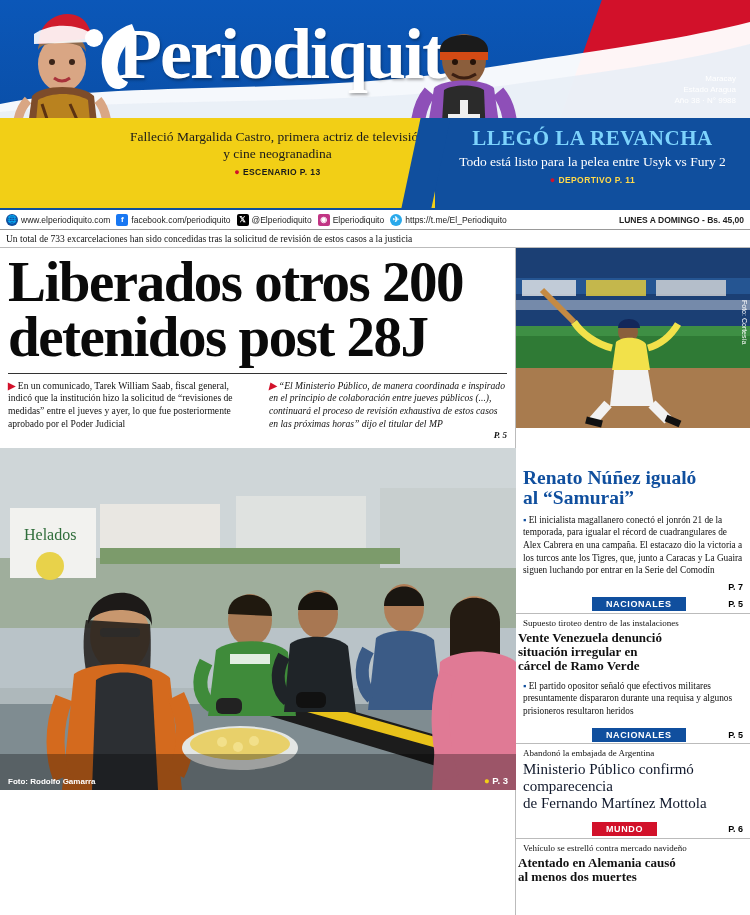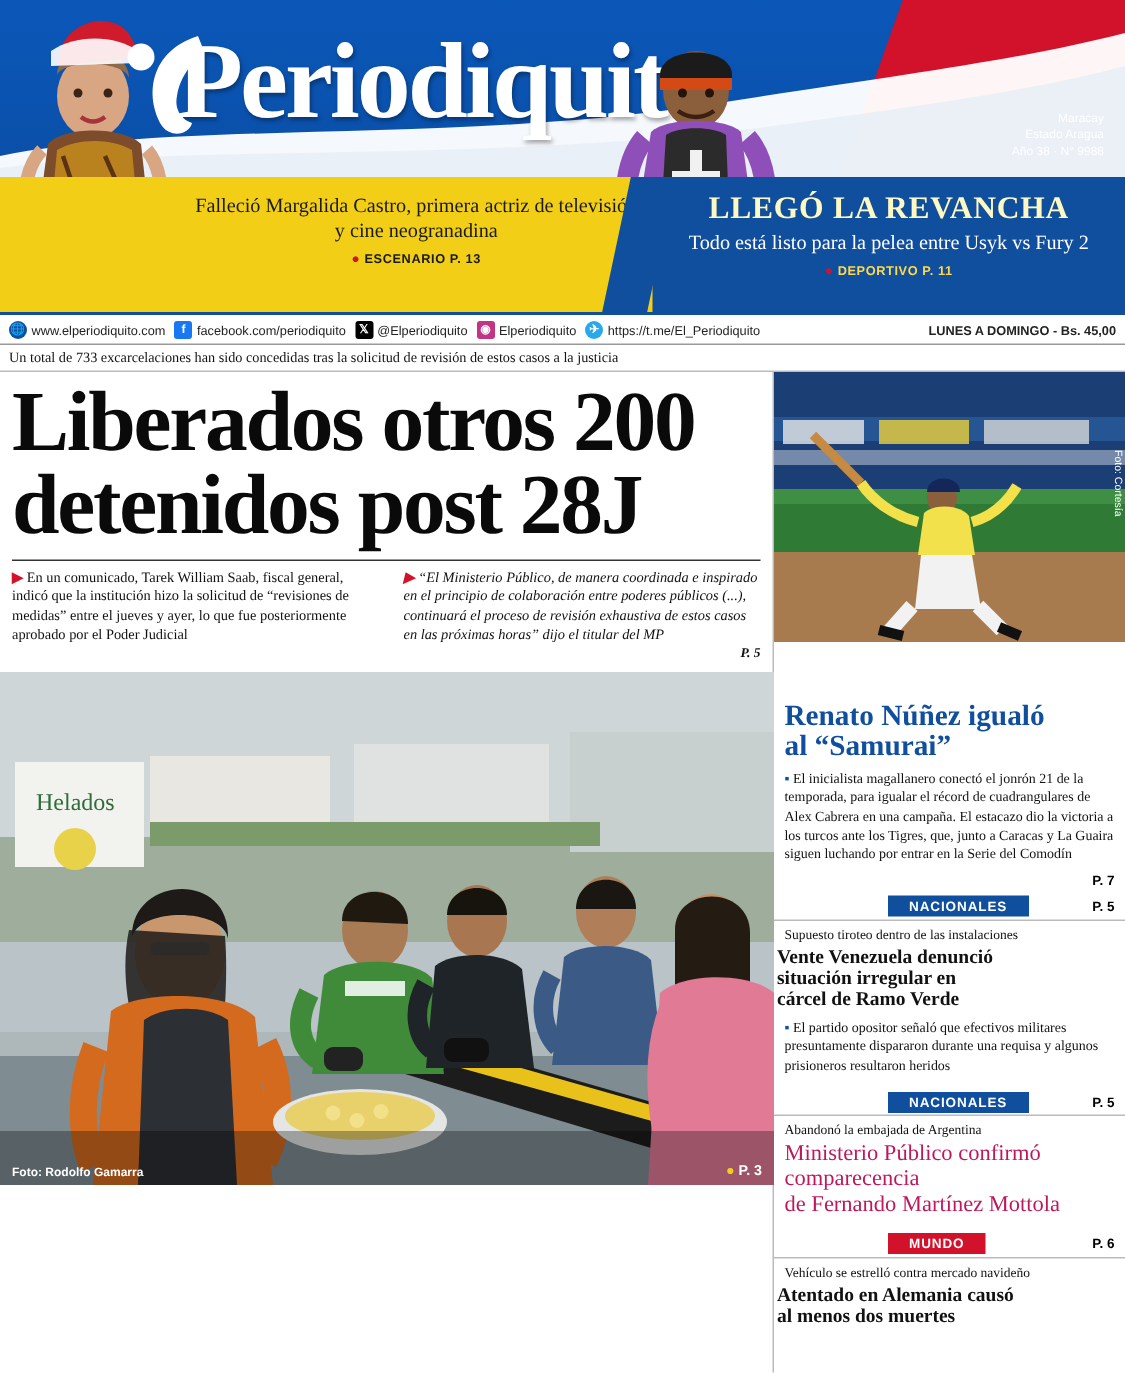--- a/index.html
+++ b/index.html
@@ -68,21 +68,21 @@
   .teaser-left { padding-left: 130px; }
   .teaser-right { background: #104f9e; color: #fff; padding-right: 10px; }
   .teaser-right::before{
     content:""; position:absolute; left:-24px; top:0; width:30px; height:100%;
     background:#104f9e; transform: skewX(-12deg);
   }
   .teaser-title {
     font-family:"Liberation Serif", serif;
     font-size: 21px; font-weight: bold; color: #102e6e; letter-spacing:.5px;
   }
-  .teaser-right .teaser-title { color: #fef9c3; }
+  .teaser-right .teaser-title { color: #7dd3fc; }
   .teaser-sub {
     font-family:"Liberation Serif", serif;
     font-size: 13.5px; color: #1a1a1a; line-height: 1.25; margin-top: 3px;
   }
   .teaser-right .teaser-sub { color: #ffffff; }
   .teaser-tag {
     font-size: 8.5px; font-weight: bold; color: #1a1a1a; margin-top: 4px;
     letter-spacing: .4px;
   }
   .teaser-right .teaser-tag { color: #ffd94a; }
@@ -188,21 +188,21 @@
     font-size: 9px; padding: 4px 7px 1px 7px; color:#111;
     font-family:"Liberation Serif", serif;
     border-top: 1px solid #bbb;
   }
   .r-head2 {
     font-family:"Liberation Serif", serif; font-weight: bold;
     font-size: 13px; line-height: 1.08; padding: 2px 7px 4px 2px; color:#111;
   }
   .r-head3 {
     font-family:"Liberation Serif", serif;
-    font-size: 15px; line-height: 1.12; padding: 2px 7px 5px 7px; color:#be185d;
+    font-size: 15px; line-height: 1.12; padding: 2px 7px 5px 7px; color:#0f172a;
   }
 
   
   svg { display:block; }
 </style>
 </head>
 <body>
 
 <div class="masthead">
   <div class="masthead-red"></div>
@@ -310,21 +310,21 @@
     </div>
     <hr class="hr-thin">
 
     <div class="subdecks">
       <div class="deck">
         <span class="deck-bullet">▶</span>
         <span>En un comunicado, Tarek William Saab, fiscal general, indicó que la institución hizo la solicitud de “revisiones de medidas” entre el jueves y ayer, lo que fue posteriormente aprobado por el Poder Judicial</span>
       </div>
       <div class="deck italic">
         <span class="deck-bullet">▶</span>
-        <span>“El Ministerio Público, de manera coordinada e inspirado en el principio de colaboración entre poderes públicos (...), continuará el proceso de revisión exhaustiva de estos casos en las próximas horas” dijo el titular del MP</span>
+        <span>“El Ministerio Público, de manera coordinada e inspirado en el principio de colaboración entre jueves públicos (...), continuará el proceso de revisión exhaustiva de estos casos en las próximas horas” dijo el titular del MP</span>
         <div class="page-ref">P. 5</div>
       </div>
     </div>
 
     <div class="photo-block">
       <svg viewBox="0 0 516 342" width="516" height="342" preserveAspectRatio="none">
         <rect width="516" height="342" fill="#b9c3c8"></rect>
         <rect x="0" y="0" width="516" height="120" fill="#cfd6d8"></rect>
         <rect x="0" y="110" width="516" height="70" fill="#9fae9c"></rect>
 

